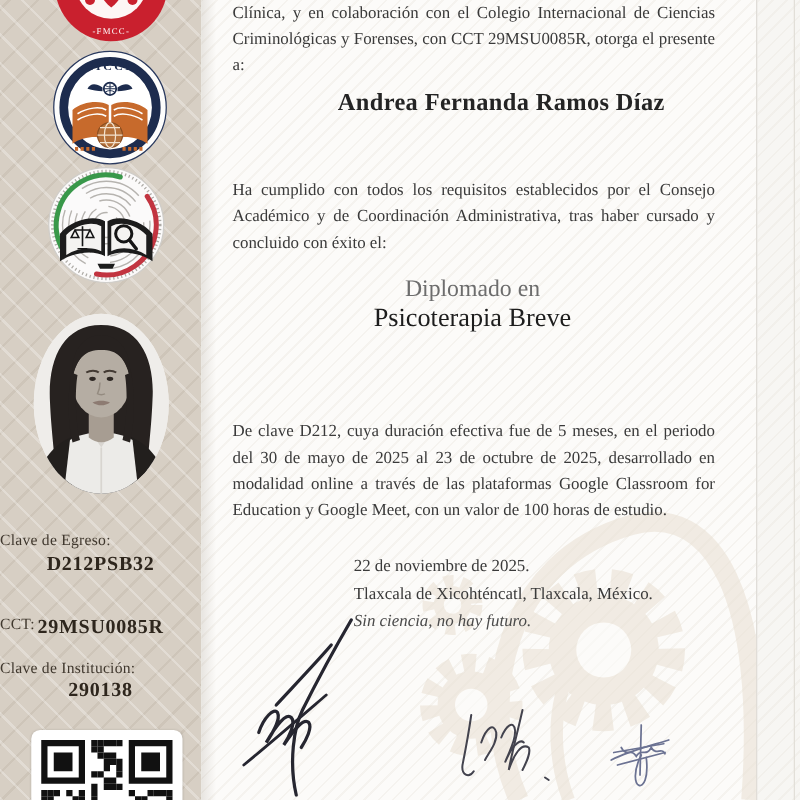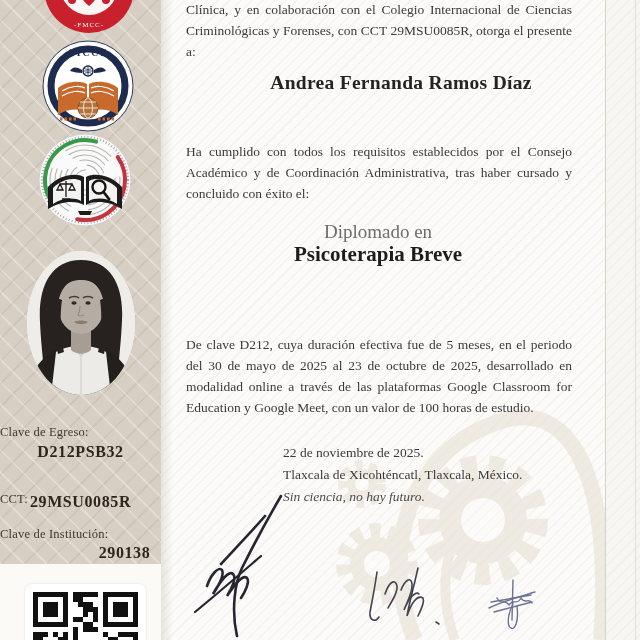--- a/index.html
+++ b/index.html
@@ -3,21 +3,21 @@
 <meta charset="utf-8">
 <style>
   html,body{margin:0;padding:0;}
   body{
     width:640px;height:640px;position:relative;overflow:hidden;
     font-family:"Liberation Serif","DejaVu Serif",serif;
     background:#fbfaf7;
   }
   
   .sidebar{
-    position:absolute;left:0;top:0;width:161px;height:564px;
+    position:absolute;left:0;top:0;width:161px;height:640px;
     background-color:#d7cfc4;
     background-image:
       repeating-linear-gradient(45deg, rgba(255,255,255,0.28) 0 2px, transparent 2px 16px),
       repeating-linear-gradient(-45deg, rgba(140,125,105,0.12) 0 2px, transparent 2px 16px);
   }
   .sidebar svg{position:absolute;display:block;}
   .side-label{
     position:absolute;left:0;width:161px;
     font-size:12.5px;color:#40382e;letter-spacing:.2px;
   }
@@ -61,21 +61,21 @@
   .recipient{
     position:absolute;left:30px;top:72px;width:420px;text-align:center;
     font-size:19.5px;font-weight:700;color:#242424;letter-spacing:.3px;
   }
   .program-type{
     position:absolute;left:0;top:221px;width:434px;text-align:center;
     font-size:19px;color:#6d6d6d;
   }
   .program-name{
     position:absolute;left:0;top:242px;width:434px;text-align:center;
-    font-size:21px;font-weight:700;color:#1d1d1d;
+    font-size:21px;font-weight:400;color:#1d1d1d;
   }
   .dateblock{
     position:absolute;right:12px;top:442px;width:310px;text-align:left;
     font-size:13.5px;line-height:22px;color:#3a3a3a;
   }
   .motto{font-style:italic;color:#4a4a4a;}
   .wm{position:absolute;right:0;bottom:0;pointer-events:none;}
   .sigs{position:absolute;left:0;top:470px;}
 </style>
 </head>
@@ -179,21 +179,21 @@
       <path d="M58,76 C62,74 68,74 72,76 C68,79 62,79 58,76 Z" fill="#8d7b72"></path>
     </g>
   </svg>
 
   <div class="side-label" style="top:425px;">Clave de Egreso:</div>
   <div class="side-value" style="top:443px;">D212PSB32</div>
 
   <div class="side-label" style="top:492px;">CCT:</div>
   <div class="side-value" style="top:493px;">29MSU0085R</div>
   <div class="side-label" style="top:527px;">Clave de Institución:</div>
-  <div class="side-value" style="top:544px;padding-left:44px;">290138</div>
+  <div class="side-value" style="top:544px;">290138</div>
 
   <div class="qr-wrap">
     <svg id="qr" width="121" height="80" viewBox="0 0 121 80">
         <rect x="48" y="8" width="5" height="5" fill="#111"></rect>
         <rect x="53" y="8" width="5" height="5" fill="#111"></rect>
         <rect x="58" y="8" width="5" height="5" fill="#111"></rect>
         <rect x="63" y="8" width="5" height="5" fill="#111"></rect>
         <rect x="68" y="8" width="5" height="5" fill="#111"></rect>
         <rect x="48" y="13" width="5" height="5" fill="#111"></rect>
         <rect x="53" y="13" width="5" height="5" fill="#111"></rect>

